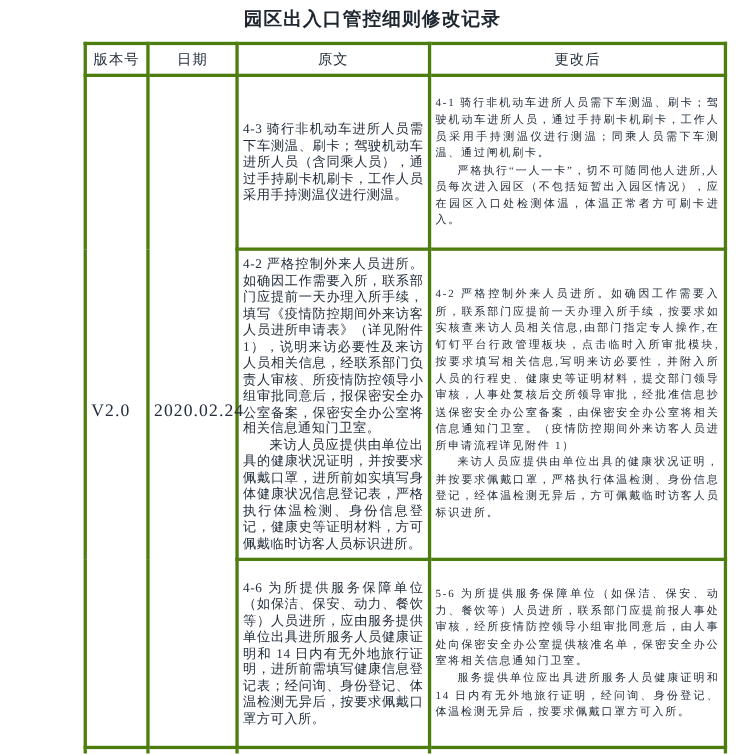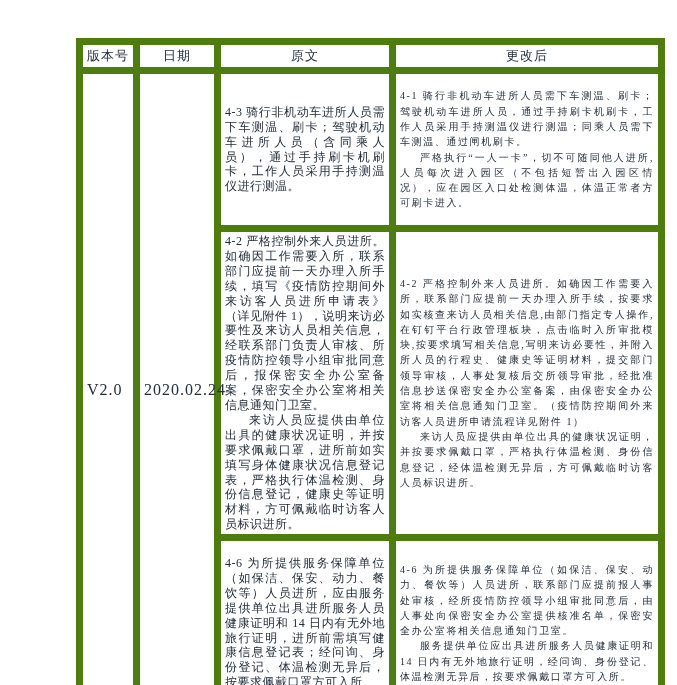--- a/index.html
+++ b/index.html
@@ -11,21 +11,21 @@
   .doc-title {
     position:absolute; top:6px; left:0; width:677px;
     text-align:center; font-size:17px; font-weight:bold; color:#1e2630;
     letter-spacing:1px;
   }
   table.mod-table {
     position:absolute; top:38px; left:76px; width:582px;
     border-collapse:collapse; table-layout:fixed;
   }
   .mod-table th, .mod-table td {
-    border:7px solid #4d7c0f; padding:2px 4px;
+    border:3px solid #4d7c0f; padding:2px 4px;
     vertical-align:middle; color:#232e3c; background:#ffffff;
   }
   .mod-table th {
     font-weight:normal; font-size:13px; text-align:center; letter-spacing:1px;
   }
   td.cell-version, td.cell-date {
     text-align:left; font-size:16px; letter-spacing:1px;
   }
   td.cell-orig {
     font-size:12px; line-height:14.9px; letter-spacing:0.5px;
@@ -37,20 +37,21 @@
   }
   .para { margin:0; }
   .p-indent { text-indent:2em; }
   tr.cutoff td { border-bottom:none; }
 </style>
 </head>
 <body>
 
 <div class="doc">
 
+  <div class="doc-title">园区出入口管控细则修改记录</div>
 
   <table class="mod-table">
     <colgroup>
       <col style="width:57px">
       <col style="width:81px">
       <col style="width:175px">
       <col style="width:269px">
     </colgroup>
     <tbody>
         <tr style="height:29px">
@@ -78,21 +79,21 @@
       <td class="cell-changed">
             <p class="para">4-2 严格控制外来人员进所。如确因工作需要入所，联系部门应提前一天办理入所手续，按要求如实核查来访人员相关信息,由部门指定专人操作,在钉钉平台行政管理板块，点击临时入所审批模块,按要求填写相关信息,写明来访必要性，并附入所人员的行程史、健康史等证明材料，提交部门领导审核，人事处复核后交所领导审批，经批准信息抄送保密安全办公室备案，由保密安全办公室将相关信息通知门卫室。（疫情防控期间外来访客人员进所申请流程详见附件 1）</p>
             <p class="para p-indent">来访人员应提供由单位出具的健康状况证明，并按要求佩戴口罩，严格执行体温检测、身份信息登记，经体温检测无异后，方可佩戴临时访客人员标识进所。</p>
           </td>
     </tr>
     <tr style="height:171px">
       <td class="cell-orig">
             <p class="para">4-6 为所提供服务保障单位（如保洁、保安、动力、餐饮等）人员进所，应由服务提供单位出具进所服务人员健康证明和 14 日内有无外地旅行证明，进所前需填写健康信息登记表；经问询、身份登记、体温检测无异后，按要求佩戴口罩方可入所。</p>
           </td>
       <td class="cell-changed">
-            <p class="para">4-6 为所提供服务保障单位（如保洁、保安、动力、餐饮等）人员进所，联系部门应提前报人事处审核，经所疫情防控领导小组审批同意后，由人事处向保密安全办公室提供核准名单，保密安全办公室将相关信息通知门卫室。</p>
+            <p class="para">5-6 为所提供服务保障单位（如保洁、保安、动力、餐饮等）人员进所，联系部门应提前报人事处审核，经所疫情防控领导小组审批同意后，由人事处向保密安全办公室提供核准名单，保密安全办公室将相关信息通知门卫室。</p>
             <p class="para p-indent">服务提供单位应出具进所服务人员健康证明和 14 日内有无外地旅行证明，经问询、身份登记、体温检测无异后，按要求佩戴口罩方可入所。</p>
           </td>
     </tr>
     <tr class="cutoff" style="height:20px">
       <td></td>
       <td></td>
       <td></td>
       <td></td>
     </tr>
   </tbody>

